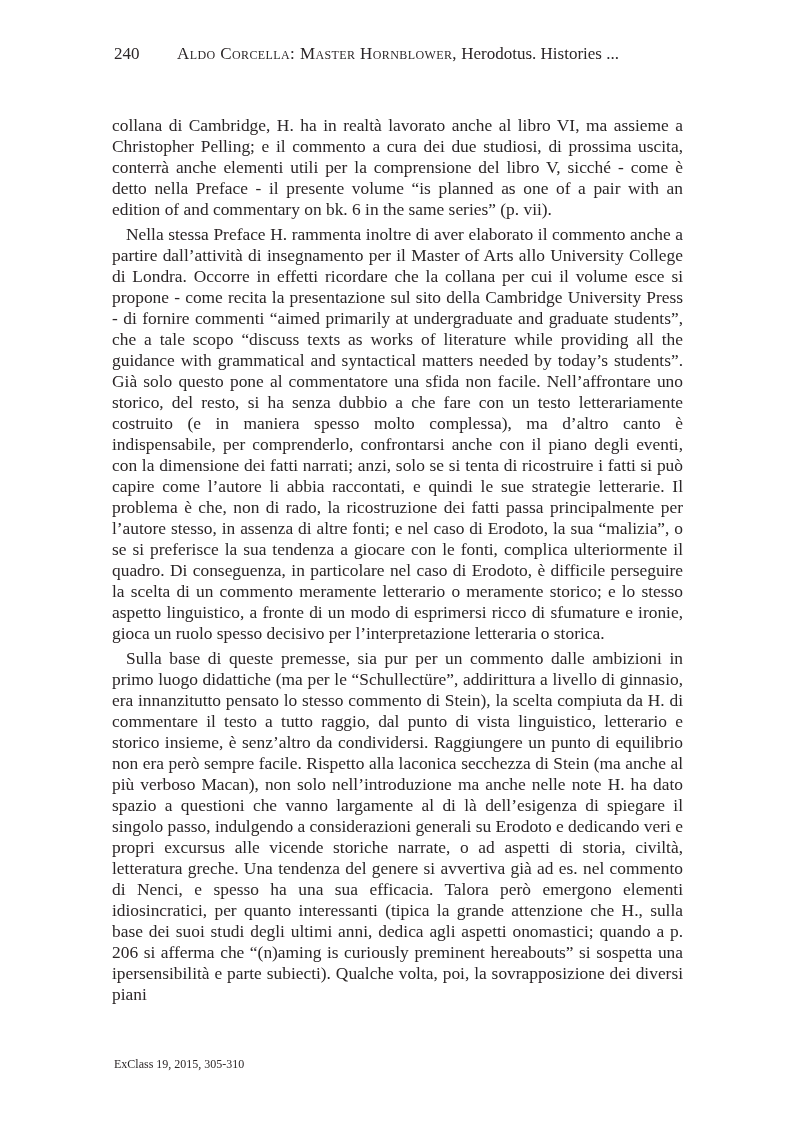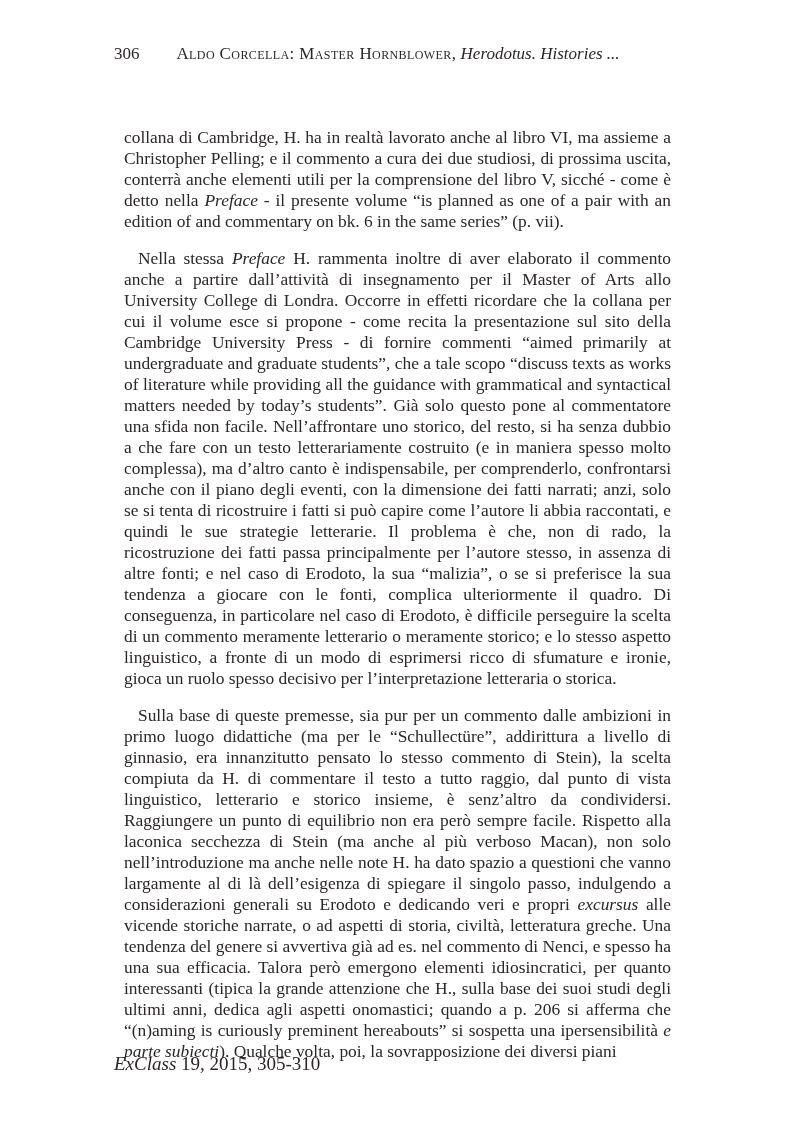--- a/index.html
+++ b/index.html
@@ -38,56 +38,55 @@
     right: 0;
     top: 0;
     text-align: center;
     white-space: nowrap;
   }
   .smallcaps {
     font-variant: small-caps;
     letter-spacing: 0.4px;
   }
   .italic {
-    font-style: italic;
   }
   
   .body-text {
     position: absolute;
     top: 111px;
     left: 108px;
     width: 579px;
     font-size: 17.4px;
     line-height: 21px;
     text-align: justify;
     hyphens: none;
   }
   .para {
-    margin: 16px;
+    margin: 4px;
     padding: 0;
   }
   .para.indent {
     text-indent: 14px;
   }
   
   .footer {
     position: absolute;
     left: 114px;
     top: 1054px;
-    font-size: 19px;
+    font-size: 12px;
     line-height: 20px;
   }
 </style>
 </head>
 <body>
 
 <div class="page">
 
   <header class="running-header">
-    <span class="page-number">306</span>
+    <span class="page-number">240</span>
     <div class="running-title">
       <span class="smallcaps">Aldo Corcella: Master Hornblower,</span><span class="italic"> Herodotus. Histories ...</span>
     </div>
   </header>
 
   <main class="body-text">
     <div id="paragraphs">
         <p class="para"><span class="">collana di Cambridge, H. ha in realtà lavorato anche al libro VI, ma assieme a Christopher Pelling; e il commento a cura dei due studiosi, di prossima uscita, conterrà anche elementi utili per la comprensione del libro V, sicché - come è detto nella </span><span class="italic">Preface</span><span class=""> - il presente volume “is planned as one of a pair with an edition of and commentary on bk. 6 in the same series” (p. vii).</span></p>
         <p class="para indent"><span class="">Nella stessa </span><span class="italic">Preface</span><span class=""> H. rammenta inoltre di aver elaborato il commento anche a partire dall’attività di insegnamento per il Master of Arts allo University College di Londra. Occorre in effetti ricordare che la collana per cui il volume esce si propone - come recita la presentazione sul sito della Cambridge University Press - di fornire commenti “aimed primarily at undergraduate and graduate students”, che a tale scopo “discuss texts as works of literature while providing all the guidance with grammatical and syntactical matters needed by today’s students”. Già solo questo pone al commentatore una sfida non facile. Nell’affrontare uno storico, del resto, si ha senza dubbio a che fare con un testo letterariamente costruito (e in maniera spesso molto complessa), ma d’altro canto è indispensabile, per comprenderlo, confrontarsi anche con il piano degli eventi, con la dimensione dei fatti narrati; anzi, solo se si tenta di ricostruire i fatti si può capire come l’autore li abbia raccontati, e quindi le sue strategie letterarie. Il problema è che, non di rado, la ricostruzione dei fatti passa principalmente per l’autore stesso, in assenza di altre fonti; e nel caso di Erodoto, la sua “malizia”, o se si preferisce la sua tendenza a giocare con le fonti, complica ulteriormente il quadro. Di conseguenza, in particolare nel caso di Erodoto, è difficile perseguire la scelta di un commento meramente letterario o meramente storico; e lo stesso aspetto linguistico, a fronte di un modo di esprimersi ricco di sfumature e ironie, gioca un ruolo spesso decisivo per l’interpretazione letteraria o storica.</span></p>
         <p class="para indent"><span class="">Sulla base di queste premesse, sia pur per un commento dalle ambizioni in primo luogo didattiche (ma per le “Schullectüre”, addirittura a livello di ginnasio, era innanzitutto pensato lo stesso commento di Stein), la scelta compiuta da H. di commentare il testo a tutto raggio, dal punto di vista linguistico, letterario e storico insieme, è senz’altro da condividersi. Raggiungere un punto di equilibrio non era però sempre facile. Rispetto alla laconica secchezza di Stein (ma anche al più verboso Macan), non solo nell’introduzione ma anche nelle note H. ha dato spazio a questioni che vanno largamente al di là dell’esigenza di spiegare il singolo passo, indulgendo a considerazioni generali su Erodoto e dedicando veri e propri </span><span class="italic">excursus</span><span class=""> alle vicende storiche narrate, o ad aspetti di storia, civiltà, letteratura greche. Una tendenza del genere si avvertiva già ad es. nel commento di Nenci, e spesso ha una sua efficacia. Talora però emergono elementi idiosincratici, per quanto interessanti (tipica la grande attenzione che H., sulla base dei suoi studi degli ultimi anni, dedica agli aspetti onomastici; quando a p. 206 si afferma che “(n)aming is curiously preminent hereabouts” si sospetta una ipersensibilità </span><span class="italic">e parte subiecti</span><span class="">). Qualche volta, poi, la sovrapposizione dei diversi piani</span></p>

